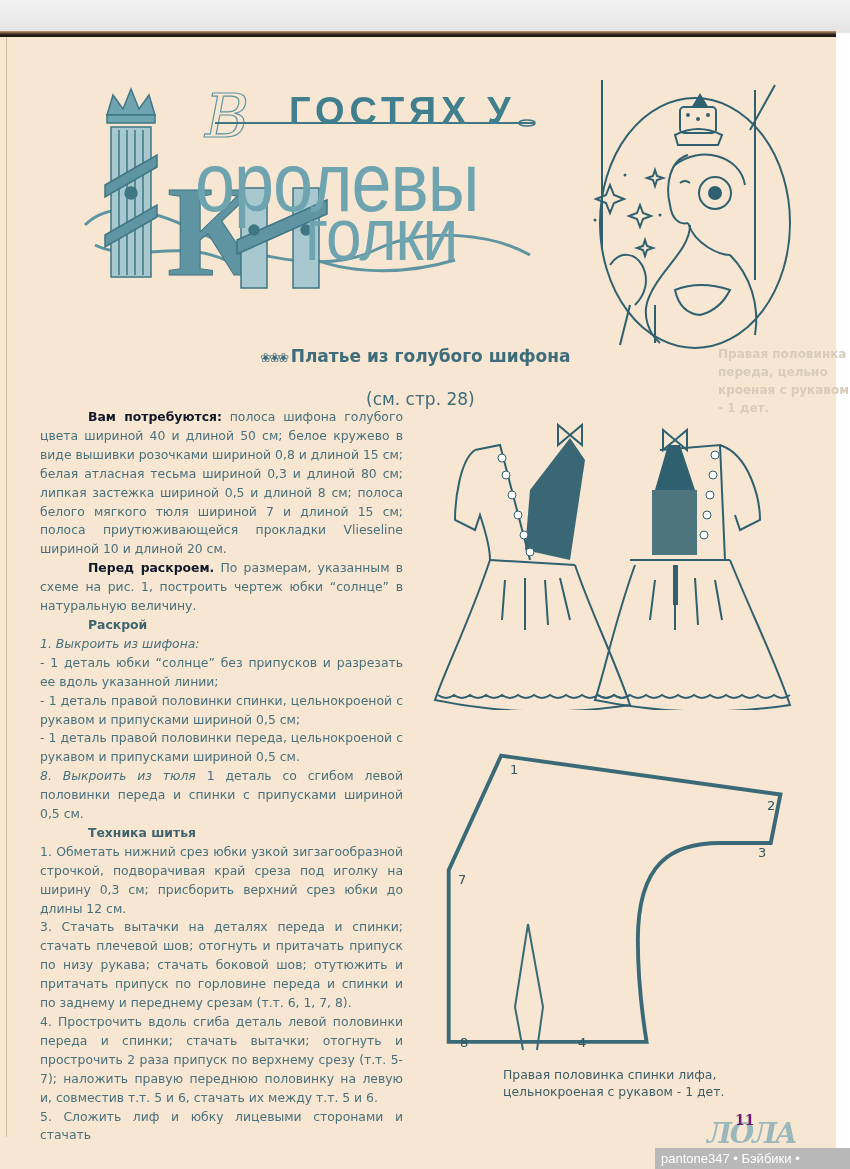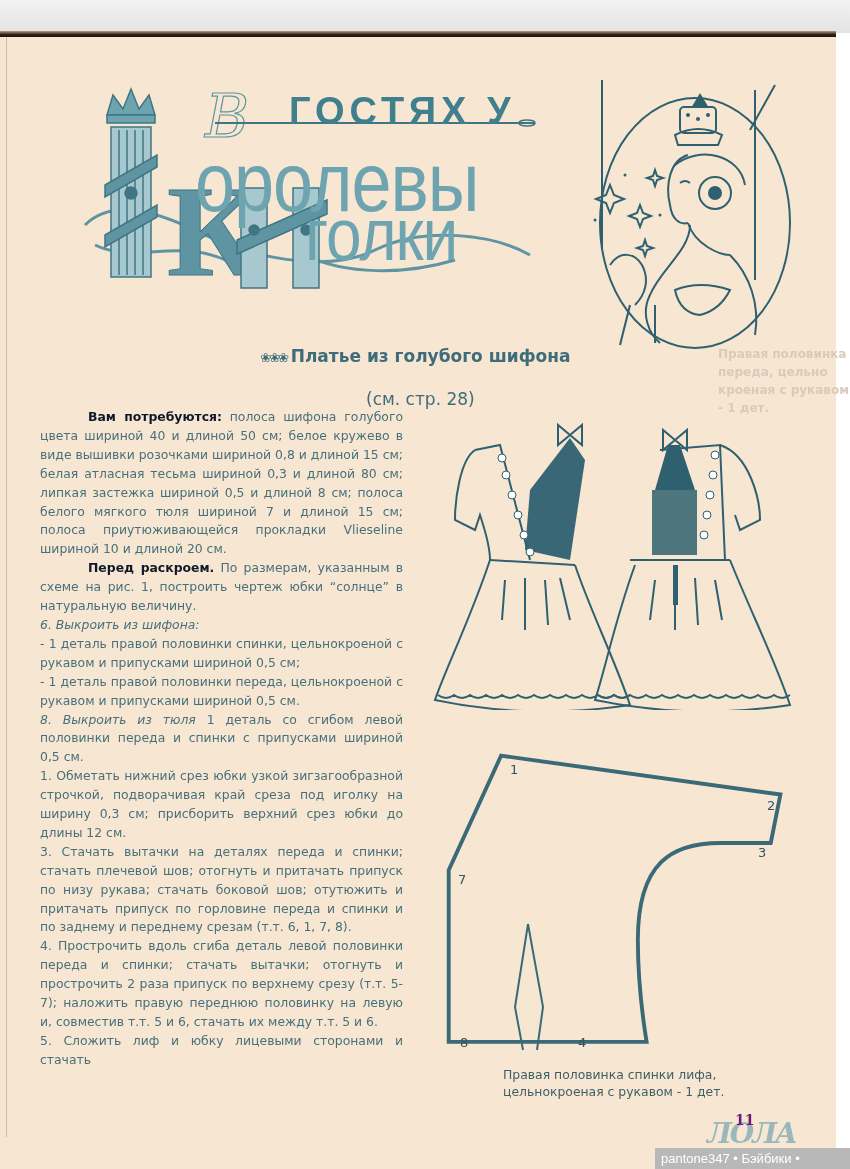--- a/index.html
+++ b/index.html
@@ -133,24 +133,27 @@
 </svg>
 
 <div class="article-title">
   <span class="dots">❀❀❀</span><span>Платье из голубого шифона</span>
 </div>
 <div class="article-ref">(см. стр. 28)</div>
 
 <div class="body-col">
   <p class="indent"><b>Вам потребуются:</b><span> полоса шифона голубого цвета шириной 40 и длиной 50 см; белое кружево в виде вышивки розочками шириной 0,8 и длиной 15 см; белая атласная тесьма шириной 0,3 и длиной 80 см; липкая застежка шириной 0,5 и длиной 8 см; полоса белого мягкого тюля шириной 7 и длиной 15 см; полоса приутюживающейся прокладки Vlieseline шириной 10 и длиной 20 см.</span></p>
   <p class="indent"><b>Перед раскроем.</b><span> По размерам, указанным в схеме на рис. 1, построить чертеж юбки “солнце” в натуральную величину.</span></p>
-  <p><i>6. Выкроить из шифона:</i></p>
+  <p class="sub">Раскрой</p>
+  <p><i>1. Выкроить из шифона:</i></p>
+  <p>- 1 деталь юбки “солнце” без припусков и разрезать ее вдоль указанной линии;</p>
   <p>- 1 деталь правой половинки спинки, цельнокроеной с рукавом и припусками шириной 0,5 см;</p>
   <p>- 1 деталь правой половинки переда, цельнокроеной с рукавом и припусками шириной 0,5 см.</p>
   <p><i>8. Выкроить из тюля</i><span> 1 деталь со сгибом левой половинки переда и спинки с припусками шириной 0,5 см.</span></p>
+  <p class="sub">Техника шитья</p>
   <p>1. Обметать нижний срез юбки узкой зигзагообразной строчкой, подворачивая край среза под иголку на ширину 0,3 см; присборить верхний срез юбки до длины 12 см.</p>
   <p>3. Стачать вытачки на деталях переда и спинки; стачать плечевой шов; отогнуть и притачать припуск по низу рукава; стачать боковой шов; отутюжить и притачать припуск по горловине переда и спинки и по заднему и переднему срезам (т.т. 6, 1, 7, 8).</p>
   <p>4. Прострочить вдоль сгиба деталь левой половинки переда и спинки; стачать вытачки; отогнуть и прострочить 2 раза припуск по верхнему срезу (т.т. 5-7); наложить правую переднюю половинку на левую и, совместив т.т. 5 и 6, стачать их между т.т. 5 и 6.</p>
   <p>5. Сложить лиф и юбку лицевыми сторонами и стачать</p>
 </div>
 
 <svg class="dress" width="370" height="290" viewBox="0 0 370 290">
   <g fill="none" stroke="#2f6070" stroke-width="2">
 
     <path d="M45 30 C 30 40, 25 80, 25 100 L 45 110 L 50 95 C 55 110, 60 130, 60 140"></path>

